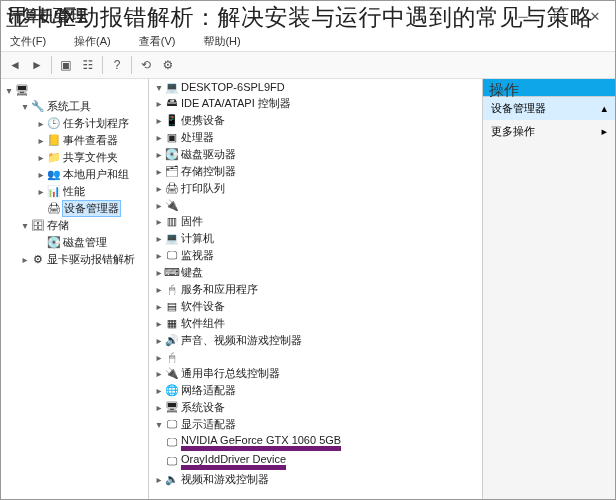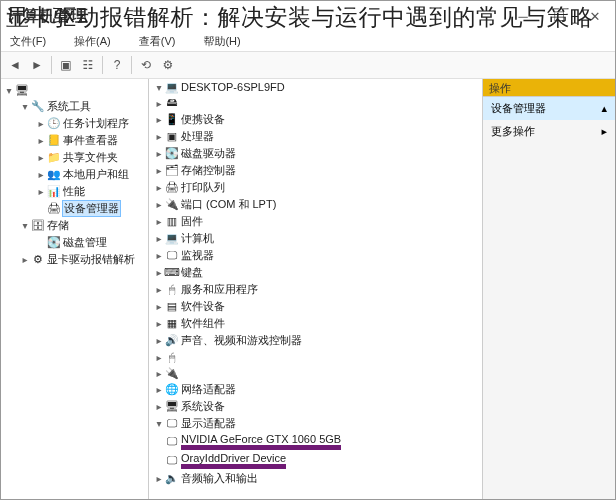--- a/index.html
+++ b/index.html
@@ -25,21 +25,21 @@
 .tree-item .icon { width: 14px; height: 14px; display: inline-flex; align-items: center; justify-content: center; margin-right: 2px; font-size: 11px; }
 .tree-item.selected { }
 .tree-item.selected .label-sel { background: #cde8ff; outline: 1px solid #7abfff; padding: 0 1px; }
 .indent-0 { padding-left: 2px; }
 .indent-1 { padding-left: 18px; }
 .indent-2 { padding-left: 34px; }
 .middle-pane .tree-item { padding-left: 4px; }
 .mid-0 { padding-left: 4px; }
 .mid-1 { padding-left: 20px; }
 .mid-2 { padding-left: 36px; }
-.right-pane .hdr { height: 18px; background: #eab308; border-bottom: 1px solid #ccc; font-size: 11px; padding: 2px 6px; color: #333; }
+.right-pane .hdr { height: 18px; background: #0ea5e9; border-bottom: 1px solid #ccc; font-size: 15px; padding: 2px 6px; color: #333; }
 .right-pane .action-row { font-size: 11px; padding: 4px 8px; display: flex; justify-content: space-between; align-items: center; cursor: pointer; }
 .right-pane .action-row.hl { background: #d6eeff; }
 .underline-red { border-bottom: 5px solid #701a75; }
 </style>
 </head>
 <body>
 
 <div class="overlay-title">显卡驱动报错解析：解决安装与运行中遇到的常见与策略</div>
 
 <div class="window">
@@ -133,20 +133,21 @@
 
     <div class="middle-pane">
       <div class="tree-item mid-0">
         <span class="twist">▾</span>
         <span class="icon">💻</span>
         <span>DESKTOP-6SPL9FD</span>
       </div>
       <div class="tree-item mid-1">
           <span class="twist">▸</span>
           <span class="icon">🖴</span>
+          <span>IDE ATA/ATAPI 控制器</span>
         </div>
       <div class="tree-item mid-1">
           <span class="twist">▸</span>
           <span class="icon">📱</span>
           <span>便携设备</span>
         </div>
       <div class="tree-item mid-1">
           <span class="twist">▸</span>
           <span class="icon">▣</span>
           <span>处理器</span>
@@ -162,21 +163,20 @@
           <span>存储控制器</span>
         </div>
       <div class="tree-item mid-1">
           <span class="twist">▸</span>
           <span class="icon">🖨</span>
           <span>打印队列</span>
         </div>
       <div class="tree-item mid-1">
           <span class="twist">▸</span>
           <span class="icon">🔌</span>
-          <span>端口 (COM 和 LPT)</span>
         </div>
       <div class="tree-item mid-1">
           <span class="twist">▸</span>
           <span class="icon">▥</span>
           <span>固件</span>
         </div>
       <div class="tree-item mid-1">
           <span class="twist">▸</span>
           <span class="icon">💻</span>
           <span>计算机</span>
@@ -211,20 +211,21 @@
           <span class="icon">🔊</span>
           <span>声音、视频和游戏控制器</span>
         </div>
       <div class="tree-item mid-1">
           <span class="twist">▸</span>
           <span class="icon">🖱</span>
         </div>
       <div class="tree-item mid-1">
           <span class="twist">▸</span>
           <span class="icon">🔌</span>
+          <span>通用串行总线控制器</span>
         </div>
       <div class="tree-item mid-1">
           <span class="twist">▸</span>
           <span class="icon">🌐</span>
           <span>网络适配器</span>
         </div>
       <div class="tree-item mid-1">
           <span class="twist">▸</span>
           <span class="icon">🖥</span>
           <span>系统设备</span>
@@ -240,21 +241,21 @@
           <span class="underline-red">NVIDIA GeForce GTX 1060 5GB</span>
         </div>
       <div class="tree-item mid-2">
           <span class="tw-space"></span>
           <span class="icon">🖵</span>
           <span class="underline-red">OrayIddDriver Device</span>
         </div>
       <div class="tree-item mid-1">
           <span class="twist">▸</span>
           <span class="icon">🔈</span>
-          <span>音频输入和输出</span>
+          <span>视频和游戏控制器</span>
         </div>
     </div>
 
     <div class="right-pane">
       <div class="hdr">操作</div>
       <div class="action-row hl">
         <span>设备管理器</span>
         <span>▴</span>
       </div>
       <div class="action-row">

